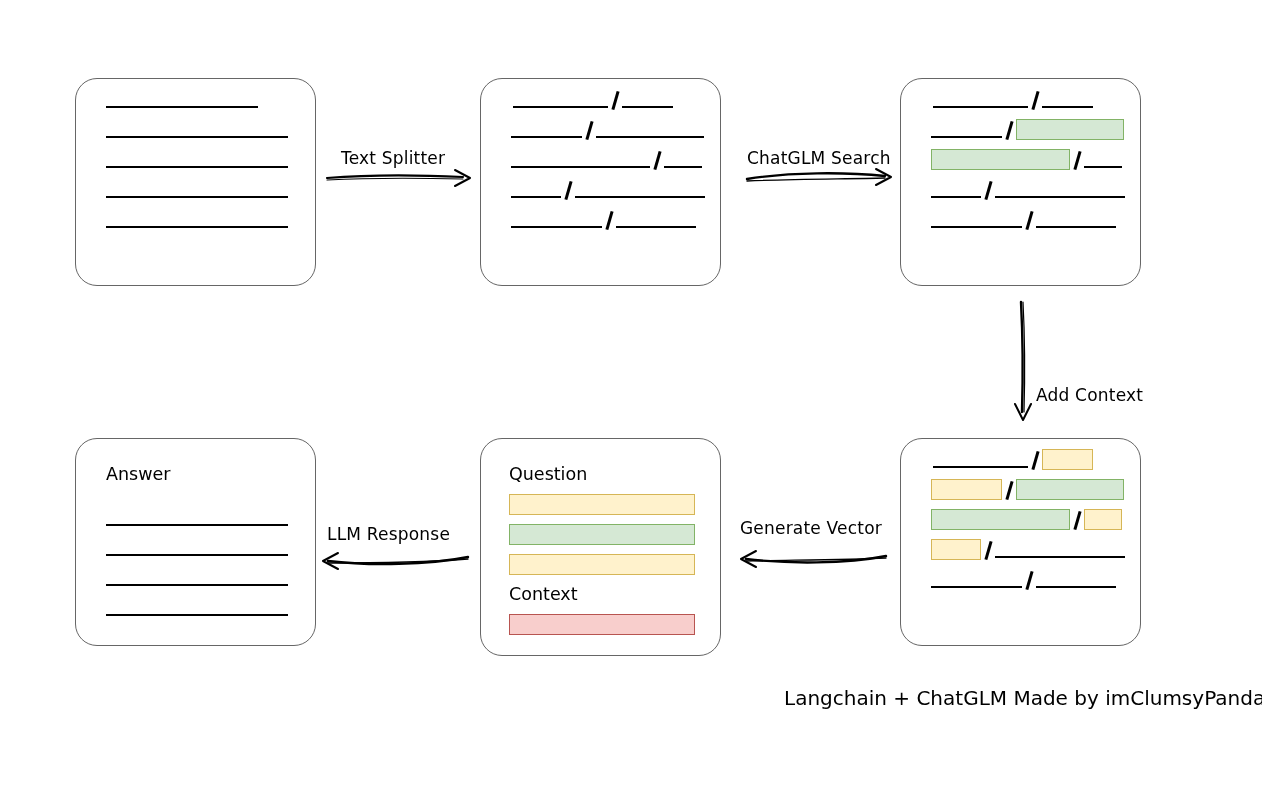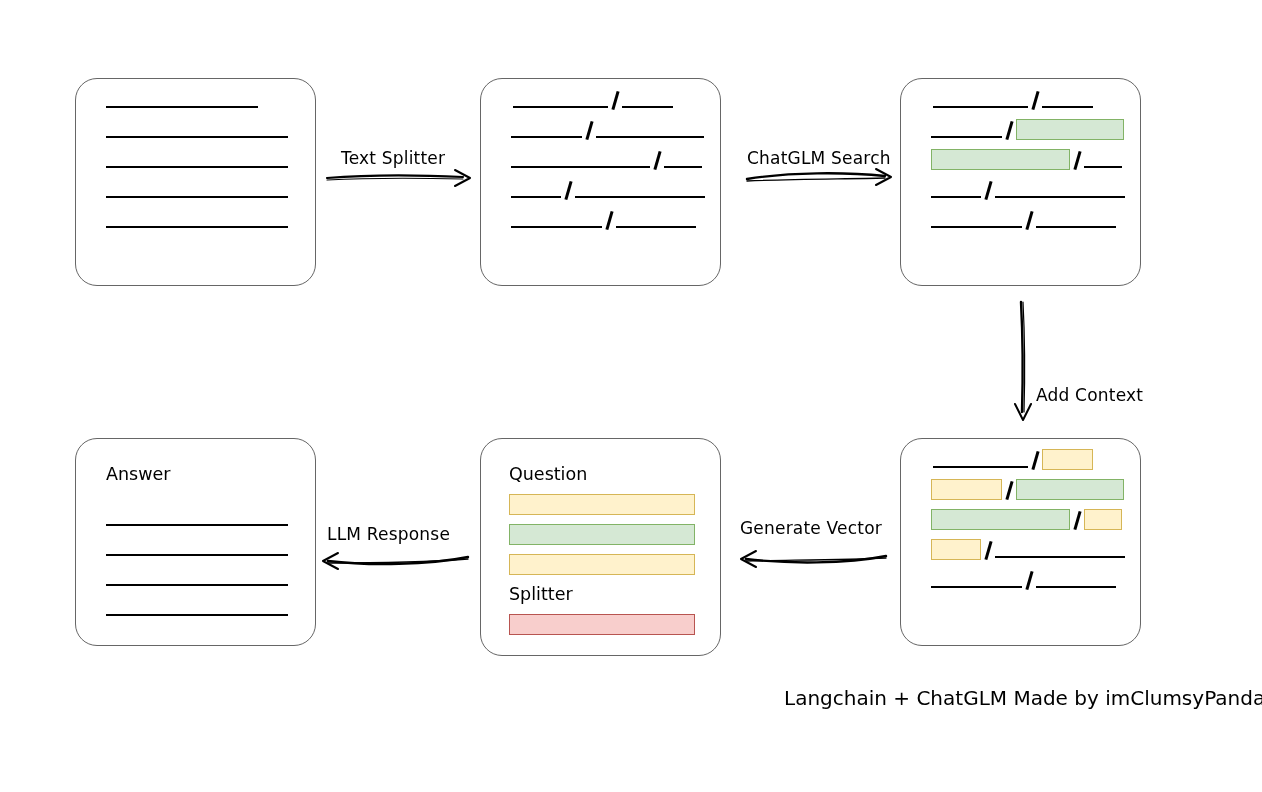--- a/index.html
+++ b/index.html
@@ -230,21 +230,21 @@
     <div class="box-title" style="left:28px; top:25px;">Question</div>
     <div class="row" style="top:55px; left:28px;">
       <span class="chip chip-yellow" style="width:186px;"></span>
     </div>
     <div class="row" style="top:85px; left:28px;">
       <span class="chip chip-green" style="width:186px;"></span>
     </div>
     <div class="row" style="top:115px; left:28px;">
       <span class="chip chip-yellow" style="width:186px;"></span>
     </div>
-    <div class="box-title" style="left:28px; top:145px;">Splitter</div>
+    <div class="box-title" style="left:28px; top:145px;">Context</div>
     <div class="row" style="top:175px; left:28px;">
       <span class="chip chip-red" style="width:186px;"></span>
     </div>
   </div>
 
   <div class="node" style="left:75px; top:438px; width:241px; height:208px;">
     <div class="box-title" style="left:30px; top:25px;">Answer</div>
     <div class="row" style="top:68px; left:30px;">
       <span class="seg" style="width:182px;"></span>
     </div>

